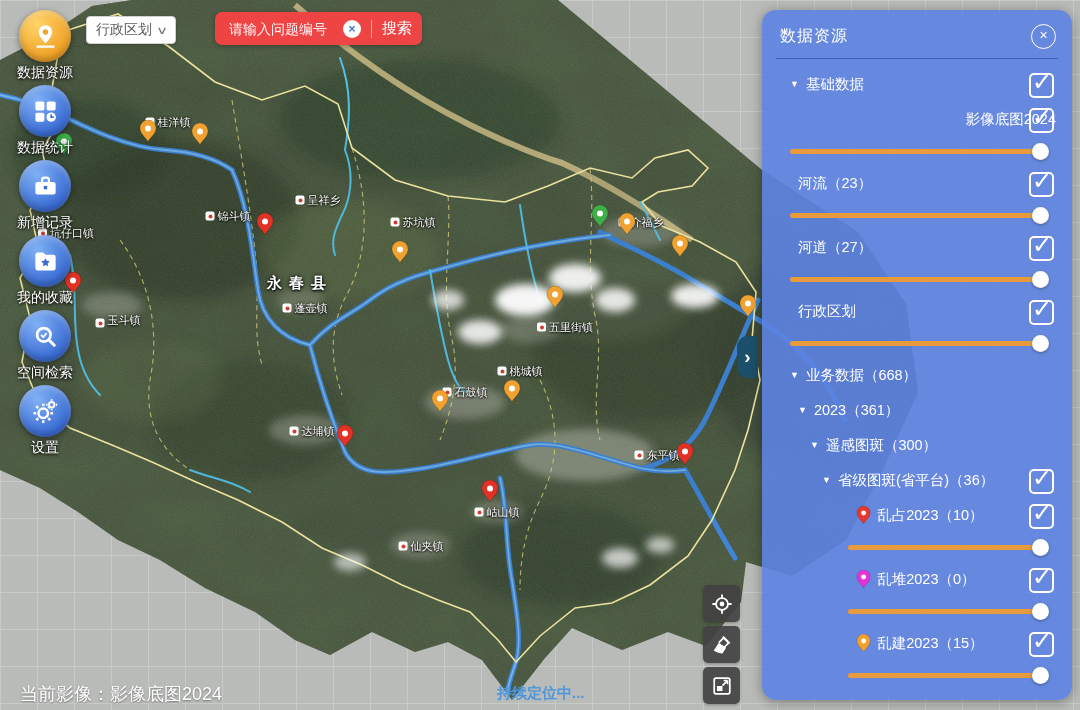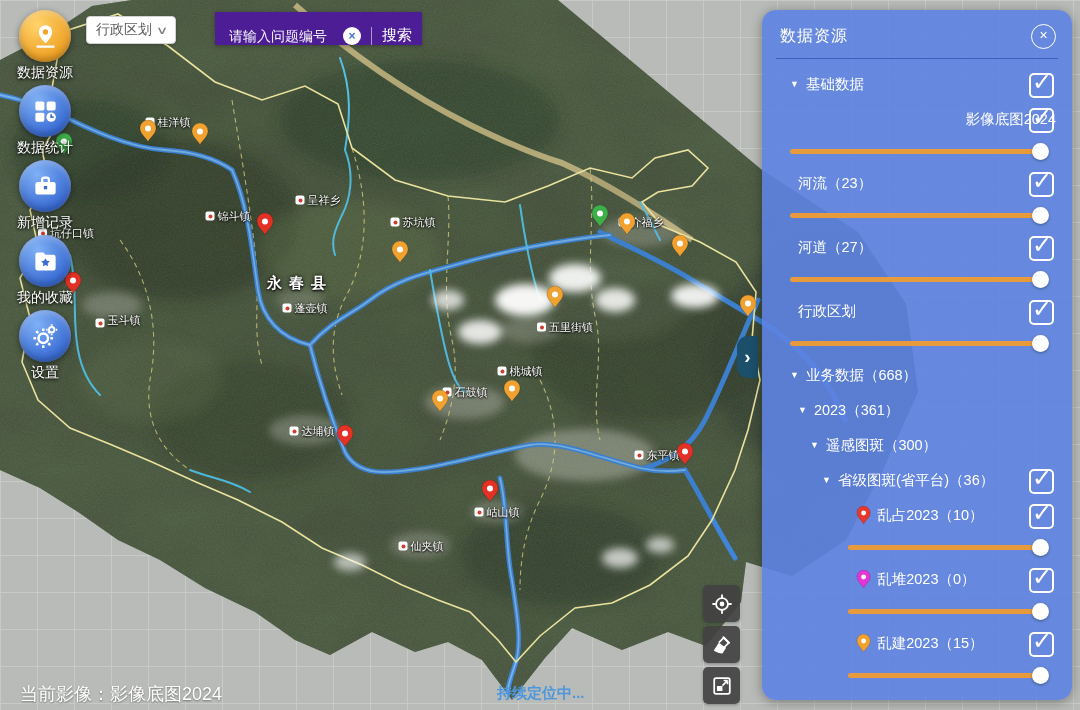--- a/index.html
+++ b/index.html
@@ -28,22 +28,22 @@
     box-shadow:0 2px 6px rgba(0,0,0,.45),inset 0 -3px 6px rgba(0,0,0,.25),inset 0 3px 6px rgba(255,255,255,.35);}
   .side-circle svg{width:27px;height:27px;}
   .side-circle.blue{background:radial-gradient(circle at 35% 28%,#7fb0f5,#3a6cd4 70%,#2a55b4);}
   .side-circle.orange{background:radial-gradient(circle at 35% 28%,#ffd36a,#f0a429 65%,#d98a10);}
   .side-label{margin-top:2px;color:#fff;font-size:14px;text-shadow:0 1px 3px #000,0 0 4px rgba(0,0,0,.8);}
   
   #region-dropdown{position:absolute;left:86px;top:16px;z-index:6;background:#fff;border:1px solid #d2d2d2;
     border-radius:4px;padding:4px 9px;font-size:14px;color:#5d5d5d;display:flex;align-items:center;gap:6px;cursor:pointer;
     box-shadow:0 1px 3px rgba(0,0,0,.2);}
   #region-dropdown .chev{font-size:11px;color:#7a7a7a;transform:scaleX(1.5);}
-  #search-bar{position:absolute;left:215px;top:12px;z-index:6;height:33px;background:#4c1d95;border-radius:0;
-    display:flex;align-items:flex-end;padding:0 10px 0 12px;box-shadow:0 1px 4px rgba(0,0,0,.3);}
+  #search-bar{position:absolute;left:215px;top:12px;z-index:6;height:33px;background:#ef4444;border-radius:7px;
+    display:flex;align-items:center;padding:0 10px 0 12px;box-shadow:0 1px 4px rgba(0,0,0,.3);}
   #search-input{background:transparent;border:none;outline:none;color:#fff;font-size:14px;width:112px;
     font-family:inherit;}
   #search-input::placeholder{color:rgba(255,255,255,.95);}
   #search-clear{width:18px;height:18px;border-radius:50%;background:#fff;color:#4478d0;font-size:12px;line-height:18px;
     text-align:center;cursor:pointer;font-weight:bold;flex:0 0 auto;}
   #search-divider{width:1px;height:18px;background:rgba(255,255,255,.55);margin:0 10px;}
   #search-btn{color:#fff;font-size:15px;cursor:pointer;white-space:nowrap;}
   
   #panel{position:absolute;left:762px;top:10px;width:310px;height:690px;z-index:10;
     background:rgba(93,131,226,.9);border-radius:14px;box-shadow:0 2px 12px rgba(0,0,0,.35);color:#fff;}
@@ -352,20 +352,30 @@
         <svg viewBox="0 0 24 24">
           <path d="M3 6a2 2 0 0 1 2-2h5l2 2h7a2 2 0 0 1 2 2v10a2 2 0 0 1-2 2H5a2 2 0 0 1-2-2z" fill="#fff"></path>
           <path d="M12 9l1.2 2.4 2.6.4-1.9 1.9.4 2.6-2.3-1.2-2.3 1.2.4-2.6-1.9-1.9 2.6-.4z" fill="#3a6cd4"></path>
         </svg>
       </div>
       <div class="side-label">我的收藏</div>
     </div>
     <div class="side-item">
       <div class="side-circle blue">
         <svg viewBox="0 0 24 24">
+          <circle cx="10.5" cy="10.5" r="6" fill="none" stroke="#fff" stroke-width="2.4"></circle>
+          <path d="M8 10.5l2 2 3-3.5" fill="none" stroke="#fff" stroke-width="1.6"></path>
+          <path d="M15.2 15.2l4.6 4.6" stroke="#fff" stroke-width="2.6" stroke-linecap="round"></path>
+        </svg>
+      </div>
+      <div class="side-label">空间检索</div>
+    </div>
+    <div class="side-item">
+      <div class="side-circle blue">
+        <svg viewBox="0 0 24 24">
           <g stroke="#fff" stroke-width="2.2" fill="none">
             <circle cx="10" cy="13.5" r="4.2"></circle>
             <path d="M10 7.2V4.8M10 22.2v-2.4M3.7 13.5H1.3M18.7 13.5h-2.4M5.5 9l-1.7-1.7M16.2 19.7l-1.7-1.7M5.5 18l-1.7 1.7M16.2 7.3L14.5 9"></path>
           </g>
           <g stroke="#fff" stroke-width="1.7" fill="none">
             <circle cx="17.5" cy="6" r="2.4"></circle>
             <path d="M17.5 2.4V1.1M17.5 10.9V9.6M13.9 6h-1.3M22.4 6h-1.3"></path>
           </g>
         </svg>
       </div>

